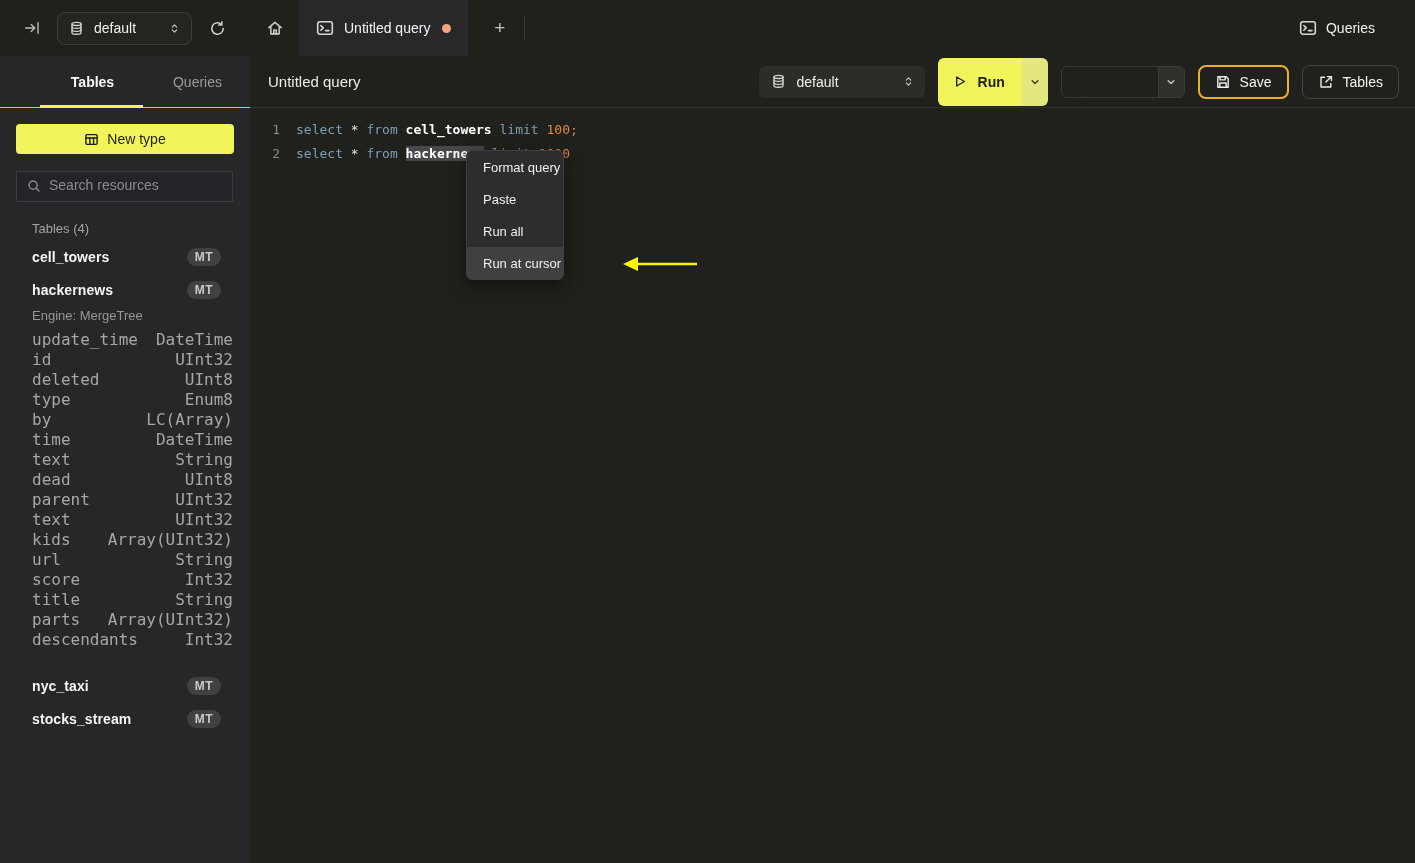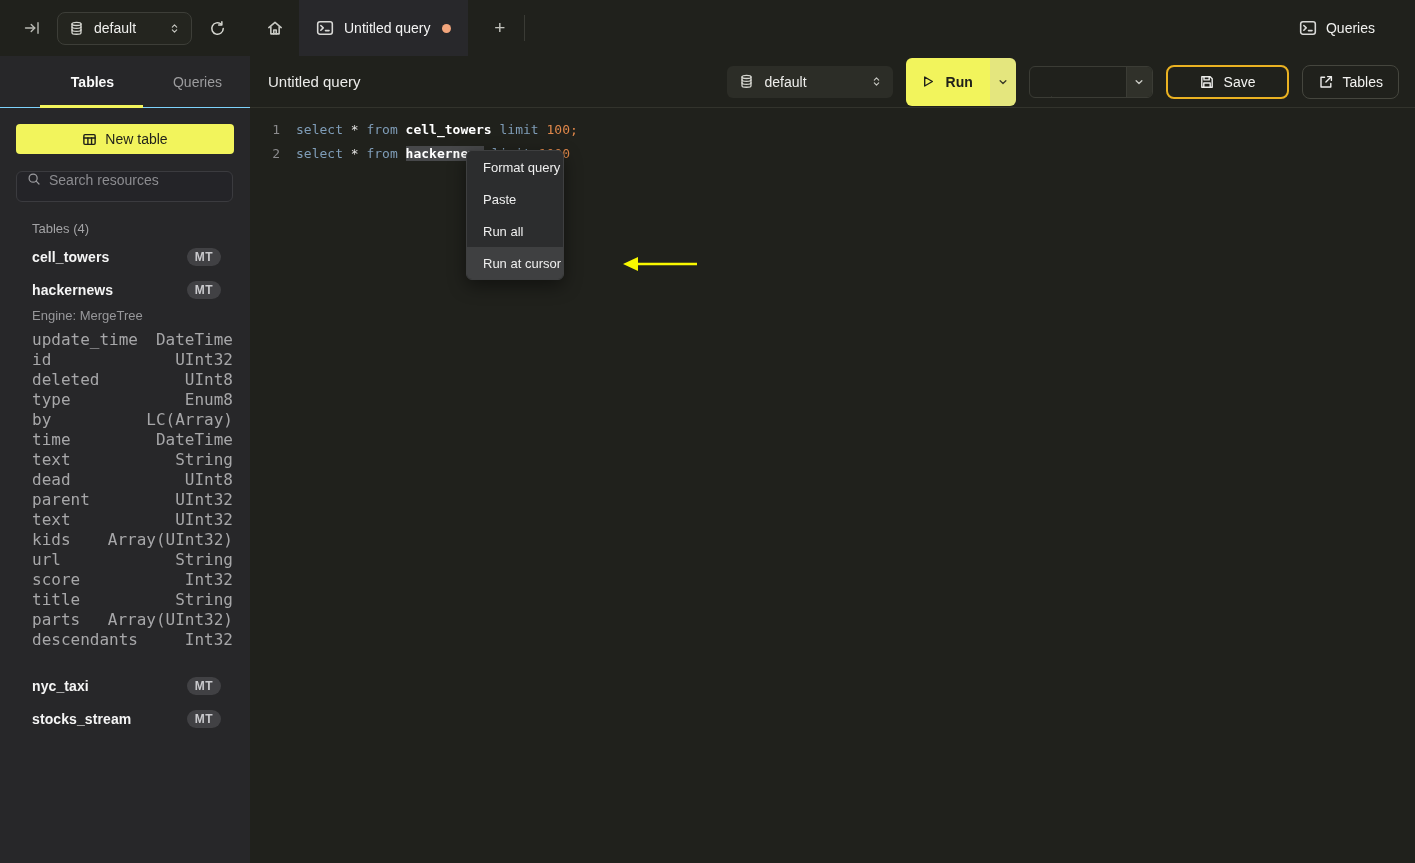--- a/index.html
+++ b/index.html
@@ -49,32 +49,32 @@
     display:flex; align-items:center; padding:0 10px 0 12px; gap:11px; cursor:pointer;
   }
   .db-select-tb .val { flex:1; font-size:14px; color:#eeeeec; }
   .chev-ud { color:#c7c8c2; }
   .run-split { display:flex; height:48px; border-radius:6px; overflow:hidden; }
   .run-main { background:var(--accent,#f2f45c); color:#20211a; display:flex; align-items:center; gap:11px; padding:0 17px 0 14px; font-size:14px; font-weight:600; cursor:pointer; }
   .run-chev { width:26px; background:#e4e67e; color:#3a3b28; display:flex; align-items:center; justify-content:center; cursor:pointer; }
   .sqlai-split { display:flex; height:32px; border:1px solid #3b3c35; border-radius:6px; overflow:hidden; }
   .sqlai-main { background:#25261f; display:flex; align-items:center; gap:10px; padding:0 13px; font-size:14px; color:#f0f0ee; cursor:pointer;margin-top:36px; }
   .sqlai-chev { width:26px; background:#30312a; color:#c7c8c2; display:flex; align-items:center; justify-content:center; cursor:pointer; border-left:1px solid #3b3c35; }
-  .save-btn { height:34px; border:2px solid var(--save,#eab222); border-radius:8px; background:transparent; display:flex; align-items:center; gap:9px; padding:0 31px; font-size:14px; color:#f3f3f1; cursor:pointer; }
+  .save-btn { height:34px; border:2px solid var(--save,#eab222); border-radius:8px; background:transparent; display:flex; align-items:center; gap:9px; padding:0 15px; font-size:14px; color:#f3f3f1; cursor:pointer; }
   .share-btn { height:34px; border:1px solid #45463e; border-radius:8px; background:transparent; display:flex; align-items:center; gap:9px; padding:0 15px; font-size:14px; color:#f3f3f1; cursor:pointer; }
 
   
   .sidebar-body { grid-column:1; grid-row:3; background:#272729; padding-top:16px; overflow:hidden; }
   .new-table-btn {
     margin:0 16px; height:30px; border-radius:4px; background:var(--accent,#f2f45c); color:#1f2019;
     display:flex; align-items:center; justify-content:center; gap:8px; font-size:14px; font-weight:500; cursor:pointer;
   }
   .search-box {
-    margin:17px 17px 0 16px; height:31px; border:1px solid #3b3b3f; border-radius:6px; background:#242428;
-    display:flex; align-items:flex-start; gap:8px; padding:0 10px;
+    margin:17px 17px 0 16px; height:31px; border:1px solid #3b3b3f; border-radius:0; background:#242428;
+    display:flex; align-items:flex-end; gap:8px; padding:8px 10px;
   }
   .search-box input { flex:1; background:transparent; border:none; outline:none; color:#e6e6e6; font-size:14px; font-family:inherit; }
   .search-box input::placeholder { color:#8c8c90; }
   .search-box .ic { color:#9a9a9e; }
   .section-label { margin:19px 0 4px 32px; font-size:13px; color:#a3a3a5; }
   .table-row { height:33px; display:flex; align-items:center; justify-content:space-between; padding:0 29px 0 32px; cursor:pointer; }
   .table-name { font-size:14px; font-weight:600; color:#f5f5f5; letter-spacing:.1px; }
   .mt-badge { min-width:33px; height:18px; border-radius:9px; background:#414144; color:#c9c9cc; font-size:12px; font-weight:700; letter-spacing:.4px; display:flex; align-items:center; justify-content:center; padding:0 8px; }
   .engine-line { padding:2px 0 4px 32px; font-size:13px; color:#97979a; }
   .columns { padding:2px 17px 10px 32px; }
@@ -273,21 +273,21 @@
   <aside class="sidebar-body">
     <div class="new-table-btn">
       <span>
         <svg class="ic" width="15" height="15" viewBox="0 0 16 16" style="color:#1f2019;stroke-width:1.5">
             <rect x="2" y="2.8" width="12" height="10.4" rx="1.2"></rect>
             <path d="M2 6.4h12"></path>
             <path d="M6.3 6.4v6.8"></path>
             <path d="M10.2 6.4v6.8"></path>
           </svg>
       </span>
-      <span>New table</span>
+      <span>New type</span>
     </div>
 
     <div class="search-box">
       <span>
         <svg class="ic" width="14" height="14" viewBox="0 0 16 16">
             <circle cx="7" cy="7" r="4.6"></circle>
             <path d="m10.5 10.5 3.2 3.2"></path>
           </svg>
       </span>
       <input type="text" placeholder="Search resources" style="">

